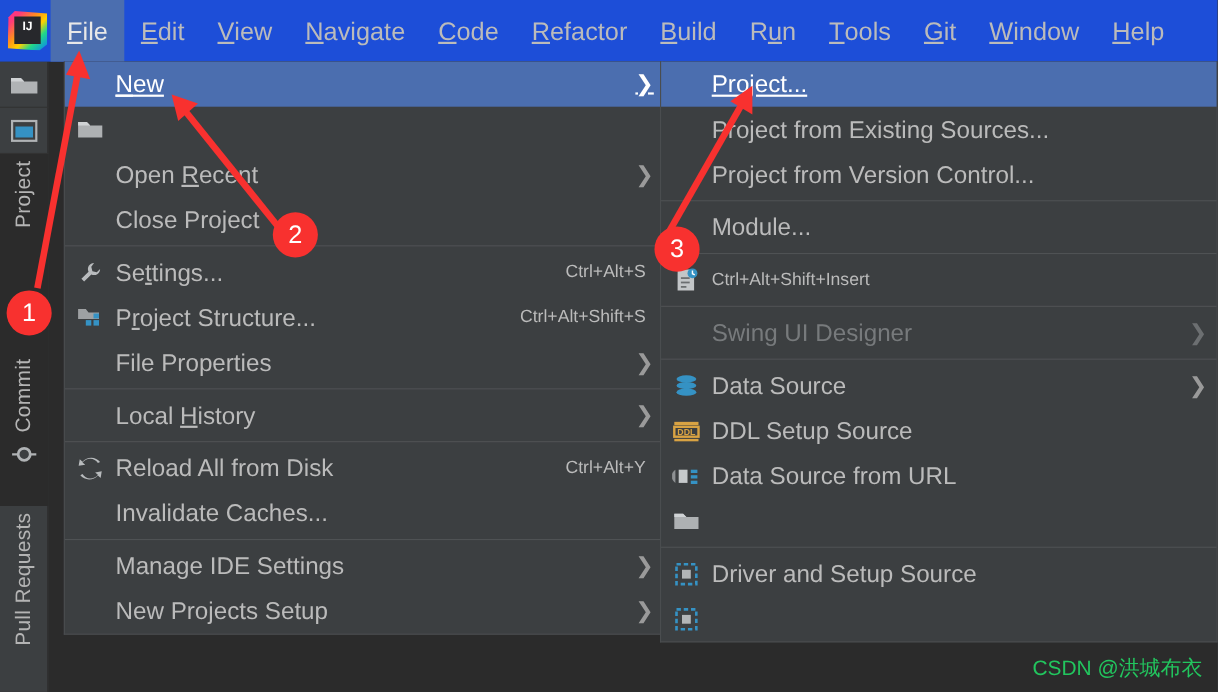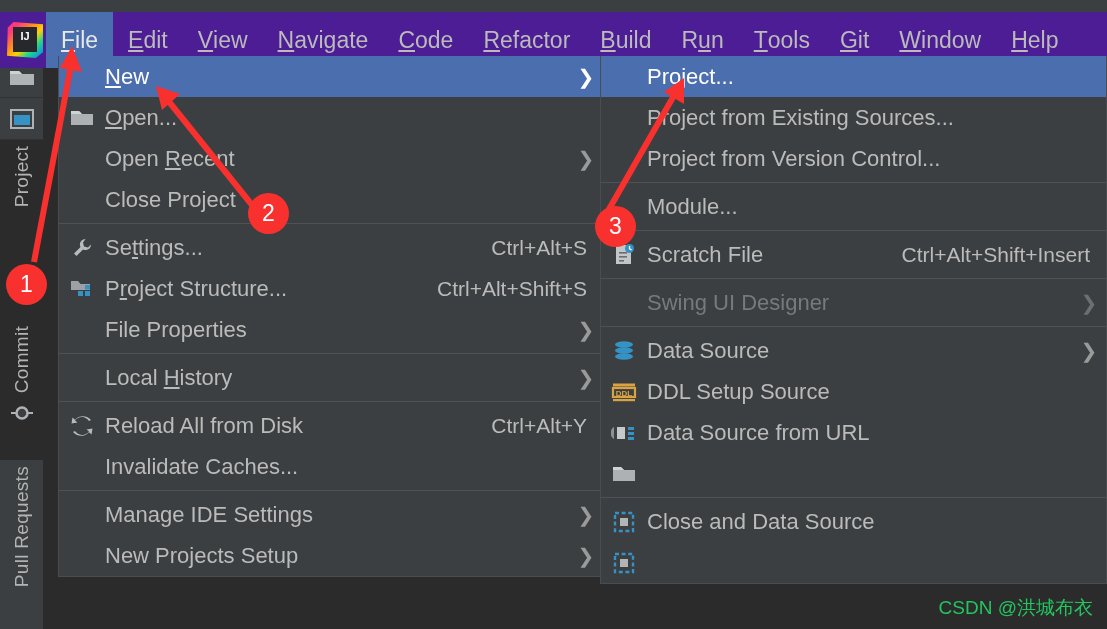--- a/index.html
+++ b/index.html
@@ -10,23 +10,23 @@
     background: #3c3f41;
     font-family: "Liberation Sans", sans-serif;
     overflow: hidden;
     position: relative;
     -webkit-font-smoothing: antialiased;
   }
 
   
   #menubar {
     position: absolute;
-    left: 0; top: 12px;
+    left: 0; top: 0;
     width: 1107px; height: 56px;
-    background: #4c1d95;
+    background: #1d4ed8;
     display: flex;
     align-items: center;
   }
 
   #logo {
     width: 42px; height: 42px;
     margin-left: 4px;
     position: relative;
     flex: 0 0 auto;
   }
@@ -134,34 +134,34 @@
 
   .row {
     position: relative;
     height: 41px;
     display: flex;
     align-items: center;
     color: #bbbbbb;
     font-size: 22px;
     white-space: nowrap;
   }
-  .row.sel { background: #4b6eaf; color: #ffffff; }
+  .row.sel { background: #4b6eaf; color: #ffffff; text-decoration: underline; }
   .row.disabled { color: #777a7c; }
   .row .ico {
     width: 46px;
     min-width: 46px;
     height: 41px;
     display: flex;
     align-items: center;
     justify-content: center;
   }
   .row .lbl { flex: 1 1 auto; }
   .row .acc {
     color: #bbbbbb;
-    font-size: 21px;
+    font-size: 16px;
     padding-right: 16px;
   }
   .row .chev {
     width: 26px;
     text-align: center;
     color: #9a9a9a;
     font-size: 20px;
     padding-right: 8px;
   }
   .row.sel .chev { color: #ffffff; }
@@ -271,21 +271,20 @@
     <span class="chev">❯</span>
   </div>
 
   <div class="row">
     <span class="ico">
       <svg width="24" height="19" viewBox="0 0 24 19">
         <path d="M1 3 L9 3 L12 6 L23 6 L23 17 L1 17 Z" fill="#aeb1b3"></path>
         <path d="M1 3 L9 3 L12 6 L1 6 Z" fill="#d0d3d5"></path>
       </svg>
     </span>
-    <span class="lbl"><span class="mnem">O</span>pen...</span>
   </div>
 
   <div class="row">
     <span class="ico"></span>
     <span class="lbl">Open <span class="mnem">R</span>ecent</span>
     <span class="chev">❯</span>
   </div>
 
   <div class="row">
     <span class="ico"></span>
@@ -397,21 +396,20 @@
       <svg width="24" height="24" viewBox="0 0 24 24">
         <path d="M4 2 H15 L19 6 V21 H4 Z" fill="#c3c6c8"></path>
         <path d="M15 2 L19 6 H15 Z" fill="#8d9092"></path>
         <rect x="7" y="9" width="8" height="1.6" fill="#6b6e70"></rect>
         <rect x="7" y="13" width="8" height="1.6" fill="#6b6e70"></rect>
         <rect x="7" y="17" width="5" height="1.6" fill="#6b6e70"></rect>
         <circle cx="17.5" cy="5.5" r="4.5" fill="#3592c4"></circle>
         <path d="M17.5 3 V5.8 L19.6 6.8" stroke="#ffffff" stroke-width="1.3" fill="none"></path>
       </svg>
     </span>
-    <span class="lbl">Scratch File</span>
     <span class="acc">Ctrl+Alt+Shift+Insert</span>
   </div>
 
   <div class="sep"></div>
 
   <div class="row disabled">
     <span class="ico"></span>
     <span class="lbl">Swing UI Designer</span>
     <span class="chev" style="color:#6c6f71">❯</span>
   </div>
@@ -466,21 +464,21 @@
 
   <div class="sep"></div>
 
   <div class="row">
     <span class="ico">
       <svg width="24" height="24" viewBox="0 0 24 24">
         <rect x="3" y="3" width="18" height="18" fill="none" stroke="#3592c4" stroke-width="2.4" stroke-dasharray="4 2.6"></rect>
         <rect x="8" y="8" width="8" height="8" fill="#b2b5b7"></rect>
       </svg>
     </span>
-    <span class="lbl">Close and Data Source</span>
+    <span class="lbl">Driver and Setup Source</span>
   </div>
 
   <div class="row">
     <span class="ico">
       <svg width="24" height="24" viewBox="0 0 24 24">
         <rect x="3" y="3" width="18" height="18" fill="none" stroke="#3592c4" stroke-width="2.4" stroke-dasharray="4 2.6"></rect>
         <rect x="8" y="8" width="8" height="8" fill="#b2b5b7"></rect>
       </svg>
     </span>
   </div>

